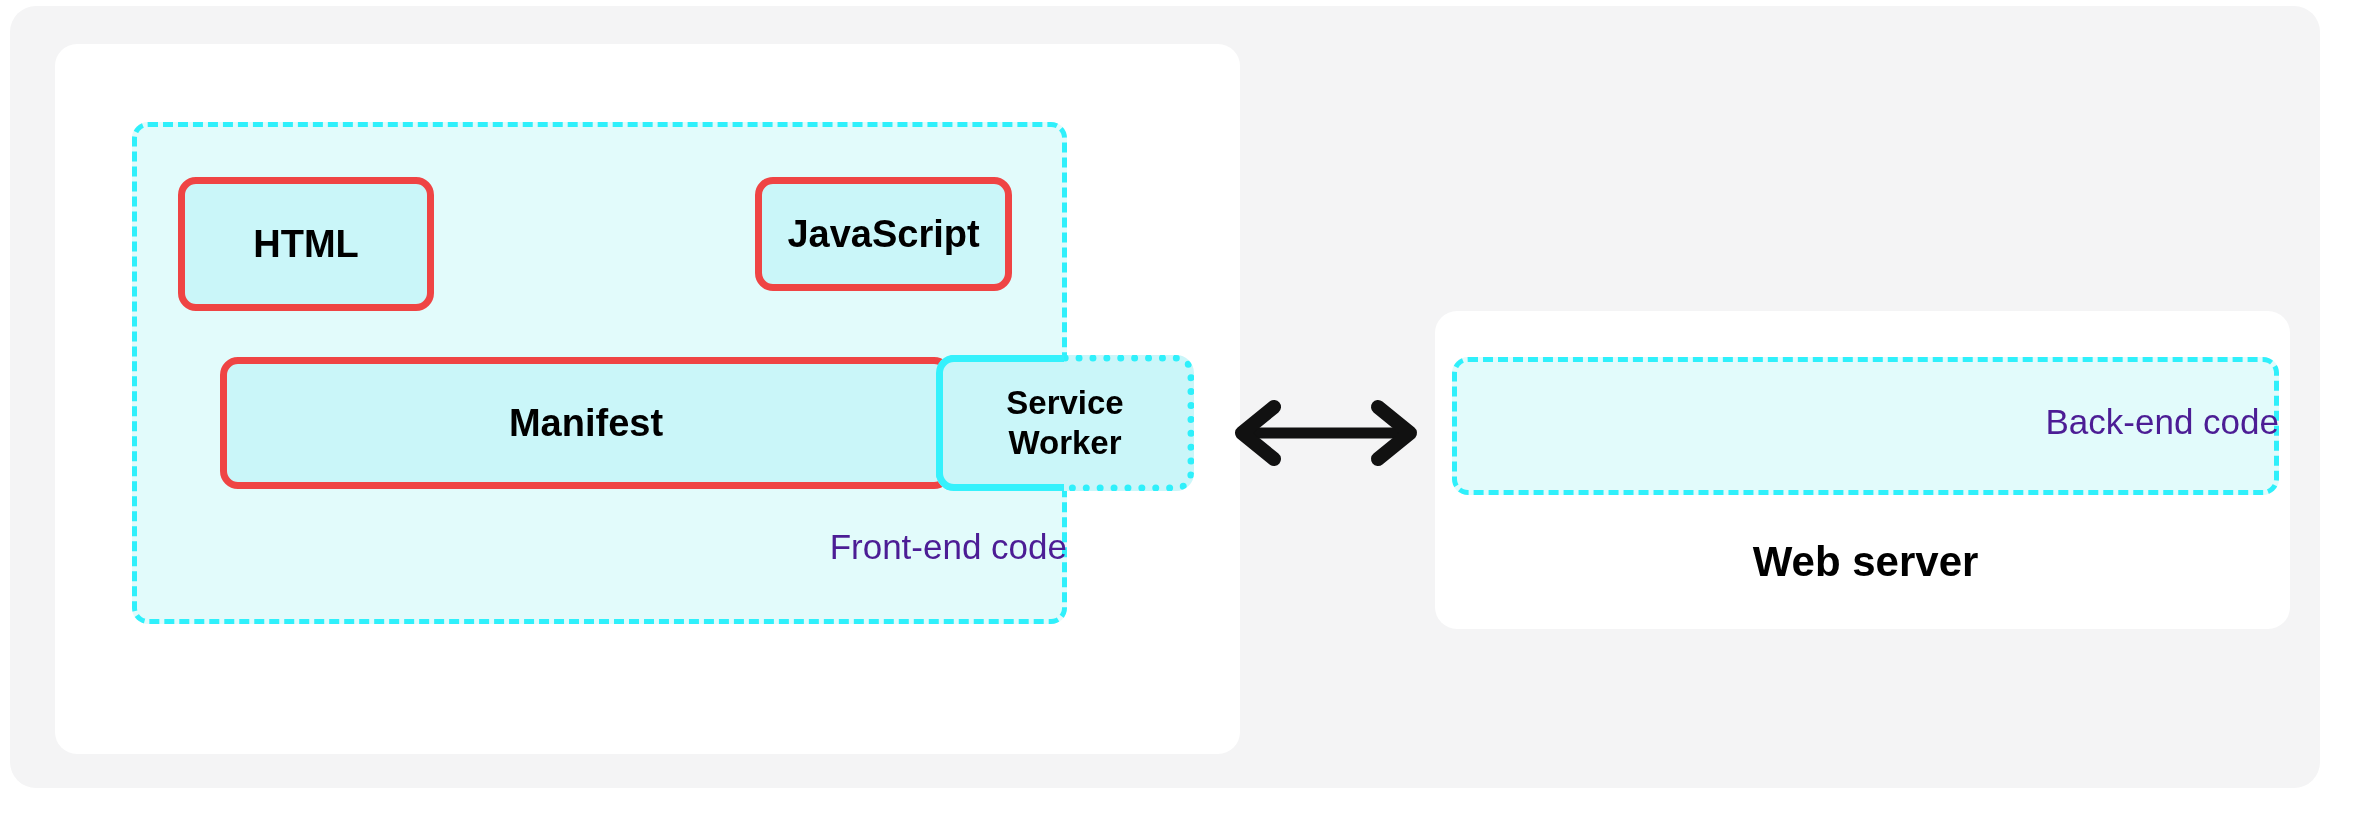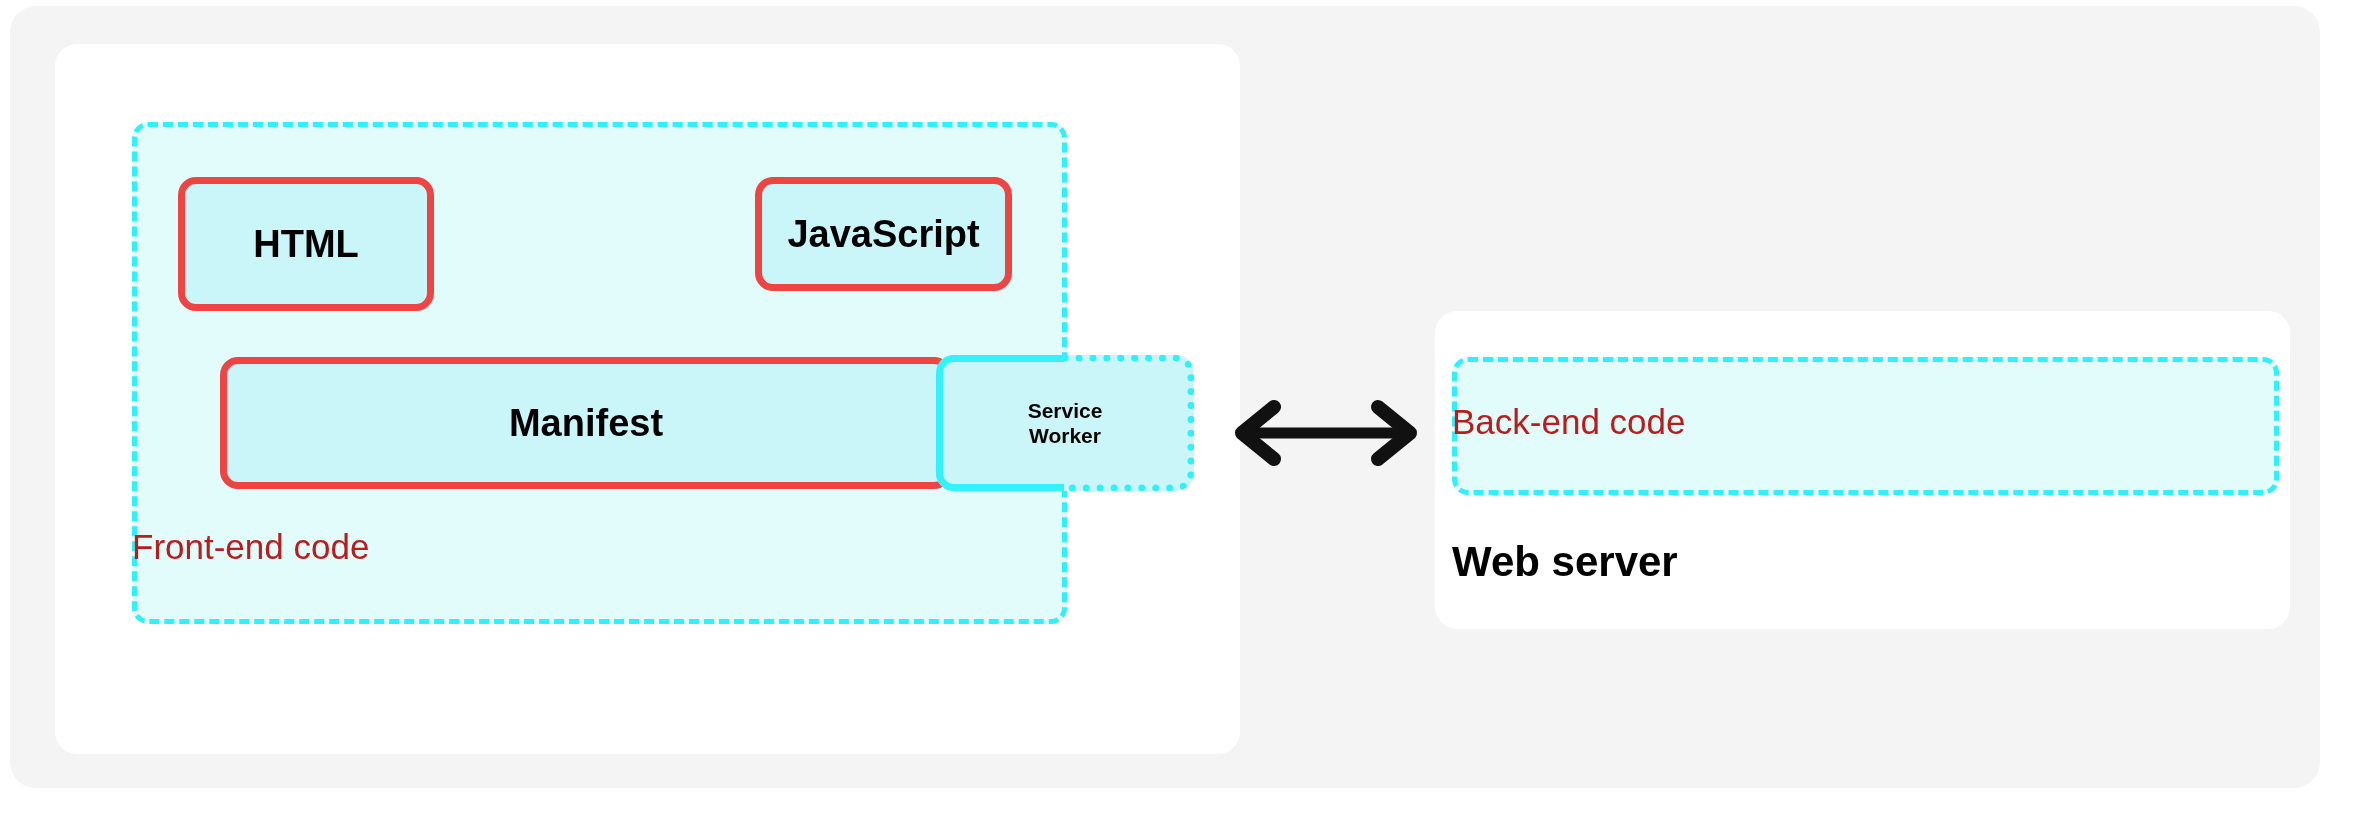--- a/index.html
+++ b/index.html
@@ -118,45 +118,46 @@
     box-sizing: border-box;
   }
   #box-sw-label {
     position: absolute;
     inset: 0;
     display: flex;
     align-items: center;
     justify-content: center;
     color: #000000;
     font-weight: bold;
-    font-size: 21px;
+    font-size: 33px;
     line-height: 1.2;
     text-align: center;
     white-space: pre-line;
   }
 
   
   .region-caption {
     position: absolute;
-    color: #b91c1c;
+    color: #4c1d95;
     font-size: 35px;
-    text-align: left;
+    text-align: right;
     white-space: nowrap;
   }
   #frontend-caption { left: 132px; top: 527px; width: 935px; }
   #backend-caption  {
     left: 1452px; top: 402px; width: 827px;
     font-size: 35px;
   }
   
   .card-caption {
     position: absolute;
     color: #000000;
     font-size: 42px;
     font-weight: bold;
+    text-align: center;
     white-space: nowrap;
   }
   #device-caption { left: 132px; top: 661px; width: 935px; }
   #server-caption { left: 1452px; top: 538px; width: 827px; }
 
   
   #arrow {
     position: absolute;
     left: 1222px;
     top: 396px;

